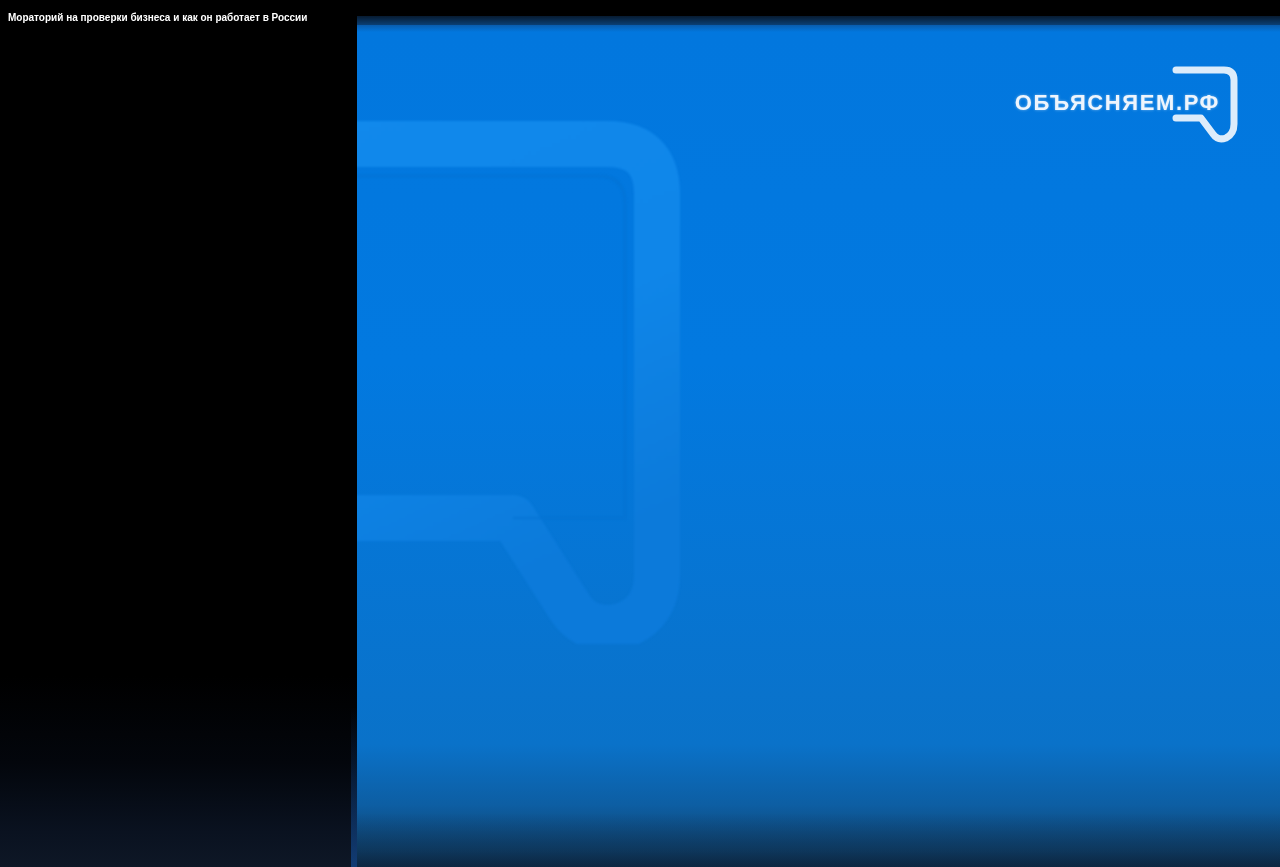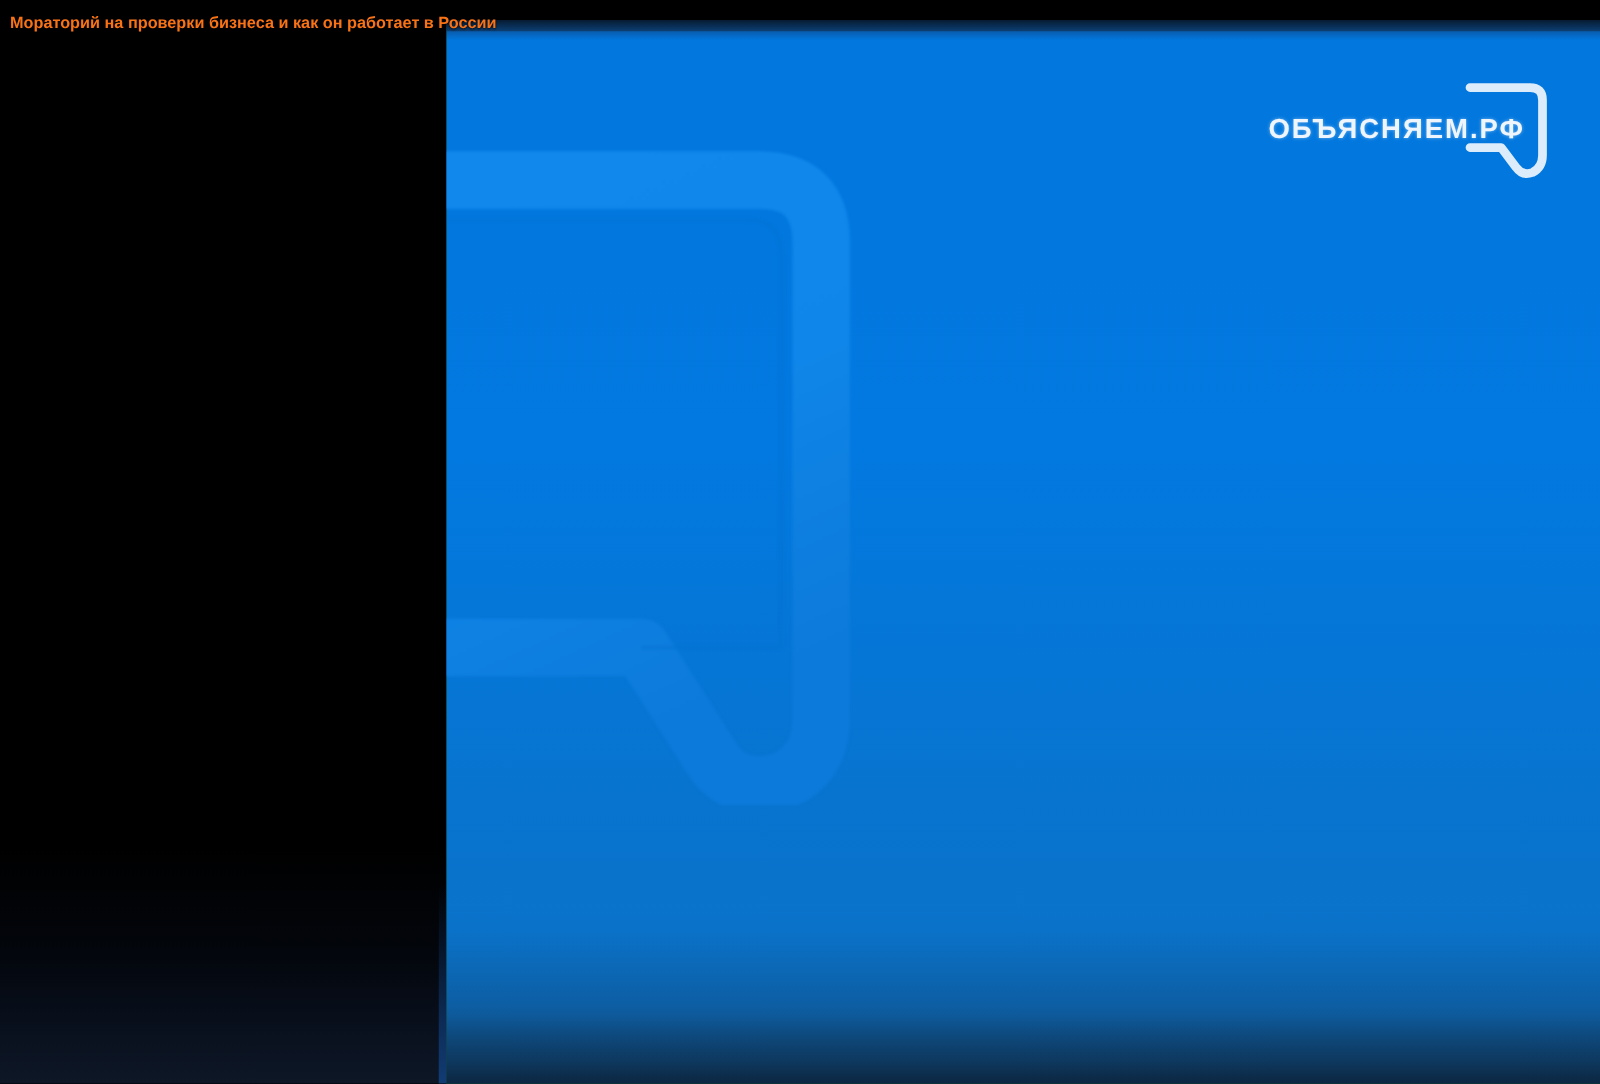--- a/index.html
+++ b/index.html
@@ -167,22 +167,22 @@
     left: 0;
     top: 0;
     width: 100%;
     height: 34px;
     z-index: 60;
     display: flex;
     align-items: center;
   }
   .title-overlay-text {
     margin-left: 8px;
-    color: #f97316;
-    font-size: 13px;
+    color: #ffffff;
+    font-size: 10px;
     font-weight: 700;
     white-space: nowrap;
     text-shadow: 0 1px 2px rgba(0,0,0,0.9);
   }
 </style>
 </head>
 <body>
 
 <div id="screen">
 

